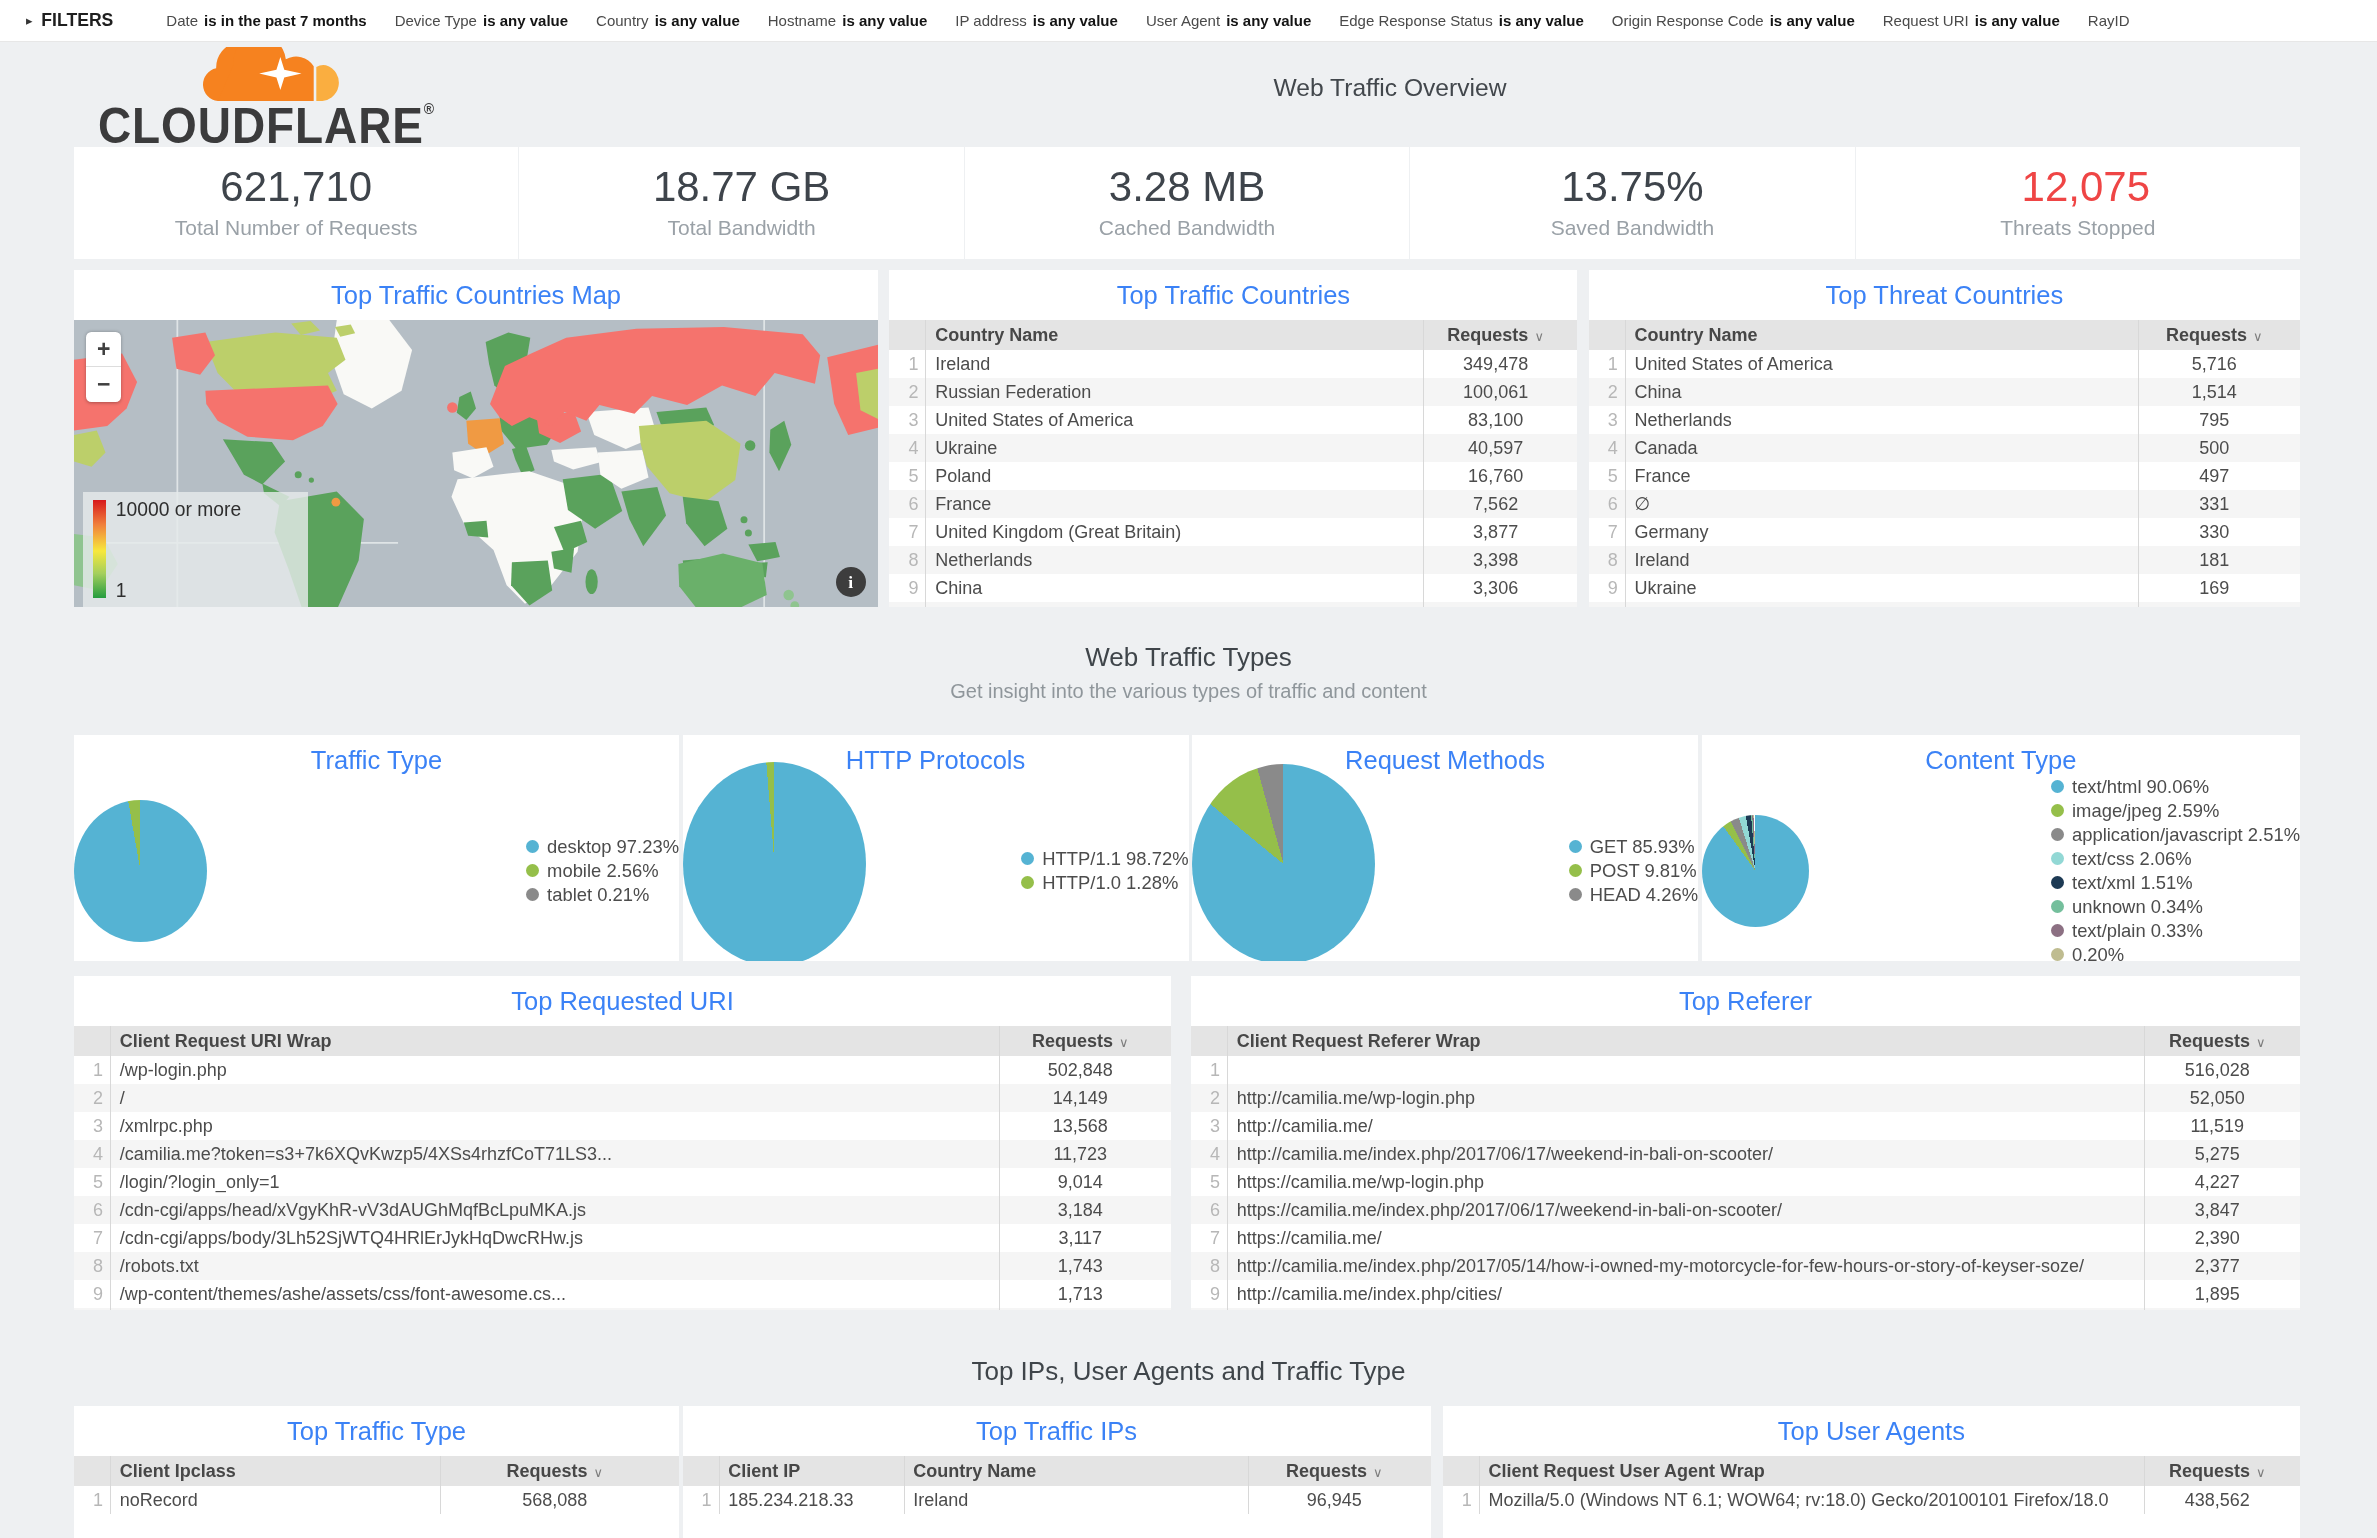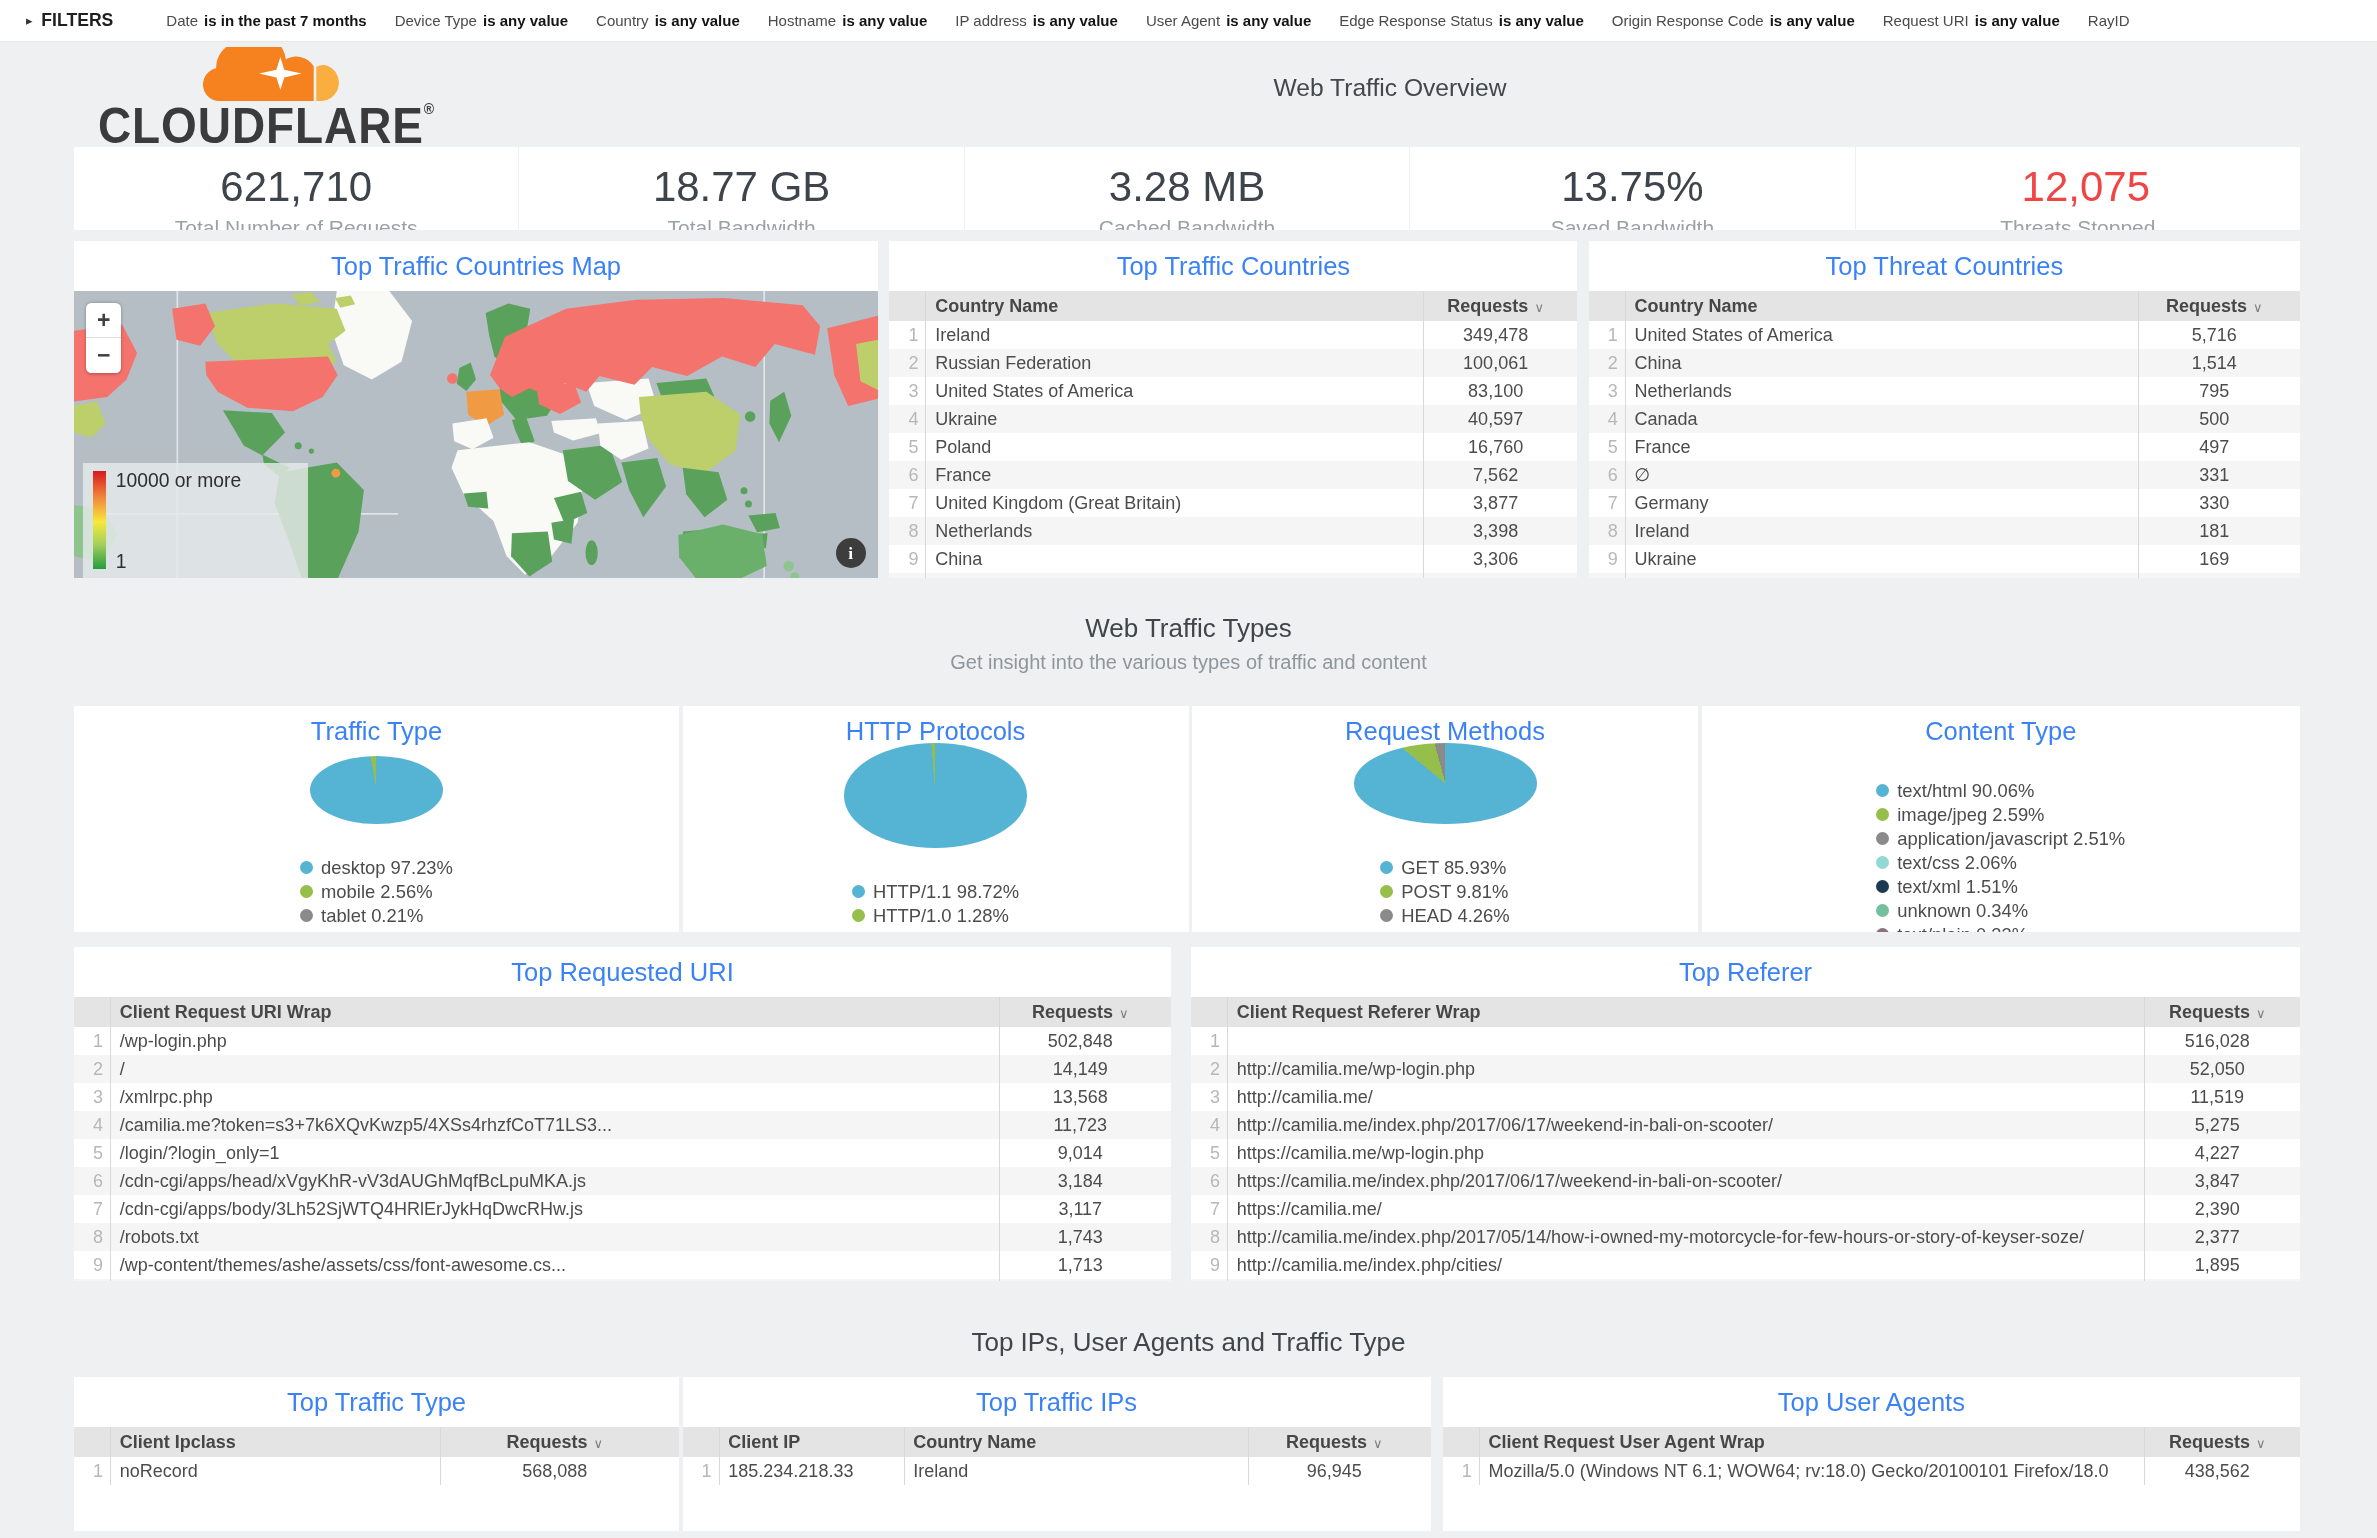--- a/index.html
+++ b/index.html
@@ -19,21 +19,21 @@
   .brandrow { position:relative; height:105px; }
   .logo { position:absolute; left:98px; top:5.3px; width:360px; text-align:left; }
   .logo-cloud { width:184px; height:54px; margin:0 auto; display:block; }
   .logo-text { font-size:46px; font-weight:bold; color:#3b3b3c; letter-spacing:0.9px;
     transform:scaleY(1.08); line-height:1; margin-top:1.8px; white-space:nowrap;}
   .logo-reg { font-size:14px; vertical-align:top; }
   .page-title { position:absolute; left:1390px; top:32px; transform:translateX(-50%);
     font-size:24.6px; color:#42474c; }
 
   
-  .stats { display:flex; gap:1px; margin:0 77px 0 74px; height:83px; }
+  .stats { display:flex; gap:1px; margin:0 77px 0 74px; height:112px; }
   .stat { flex:1; background:#fff; text-align:center; padding-top:14px; }
   .stat-value { font-size:42px; line-height:51px; }
   .stat-value.dark { color:#3e444b; }
   .stat-value.red { color:#ef4545;padding-left:16px; }
   .stat-label { font-size:21px; color:#9aa1a7; margin-top:3.5px; }
 
   
   .card { background:#fff; overflow:hidden; position:relative; }
   .card-title { text-align:center; font-size:25.5px; color:#3b82f6; padding:11.4px 0 9.7px; white-space:nowrap; }
   .tbl { font-size:18px; }
@@ -75,21 +75,21 @@
   
   .sec-head { text-align:center; font-size:26px; color:#3f454a; margin-top:35px; }
   .sec-sub { text-align:center; font-size:20px; color:#8f969b; margin-top:7px; }
 
   
   .pie-row { display:flex; gap:3.5px; margin:32px 77px 0 74px; height:226px; }
   .pie-card:nth-child(1) { width:605px; min-width:605px; }
   .pie-card:nth-child(2) { width:506px; min-width:506px; }
   .pie-card:nth-child(3) { width:506px; min-width:506px; }
   .pie-card:nth-child(4) { flex:1; }
-  .pie-flex { display:flex; align-items:center; justify-content:flex-start; gap:32px; height:172px;flex-direction:column; }
+  .pie-flex { display:flex; align-items:center; justify-content:space-between; gap:32px; height:172px; }
   .pie { border-radius:50%; }
   .pie-card:nth-child(1) .pie { width:133px; height:142px; }
   .pie-card:nth-child(2) .pie { width:183px; height:204px; margin-top:-12.3px;}
   .pie-card:nth-child(3) .pie { width:183px; height:200px; margin-top:-12.3px;}
   .pie-card:nth-child(4) .pie { width:107px; height:112px; }
   .legend .li { display:flex; align-items:center; font-size:18.4px; color:#4c4c4c; line-height:24px; }
   .legend .dot { width:13px; height:13px; border-radius:50%; margin-right:8px; flex:none; }
   .pie-card:nth-child(4) .pie-flex { gap:23px; }
 
   

